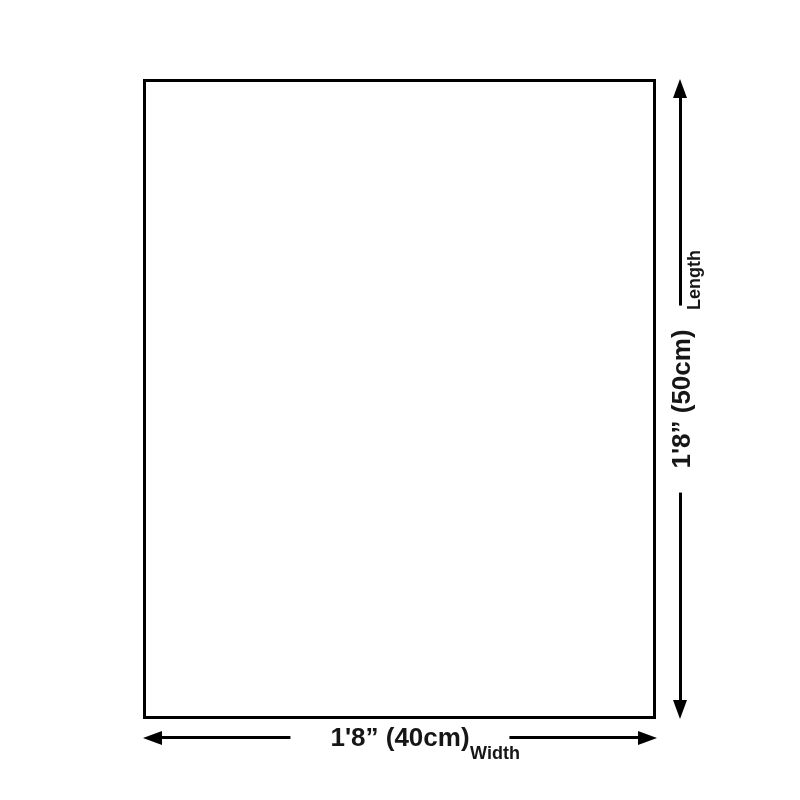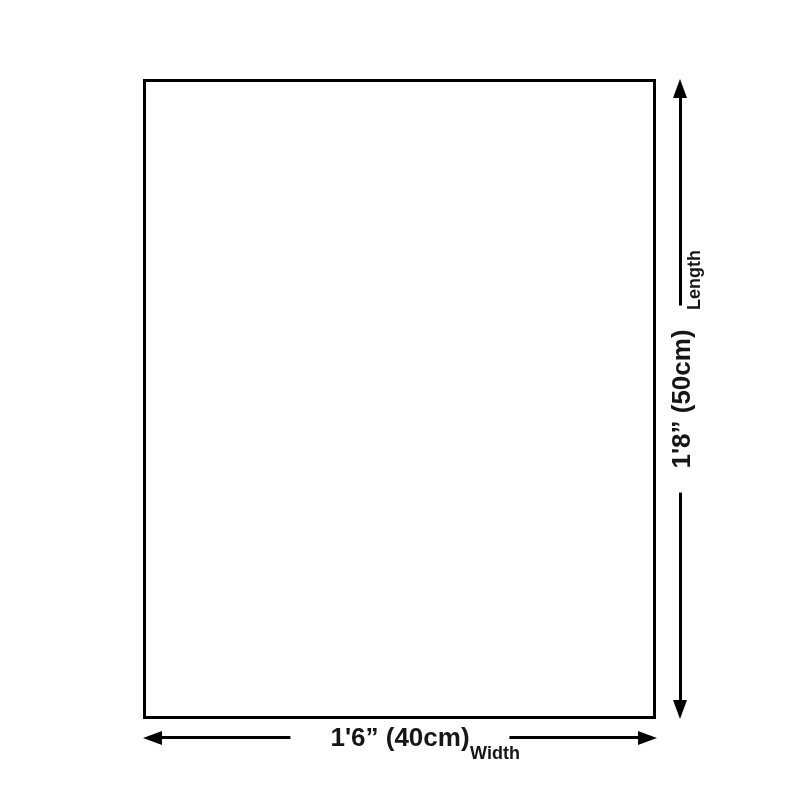--- a/index.html
+++ b/index.html
@@ -69,16 +69,16 @@
 
   <div class="dim-line v-line"></div>
   <div class="arrowhead head-up"></div>
   <div class="arrowhead head-down"></div>
   <div class="dim-label value-label length-value">1'8” (50cm)</div>
   <div class="dim-label axis-label length-axis">Length</div>
 
   <div class="dim-line h-line"></div>
   <div class="arrowhead head-left"></div>
   <div class="arrowhead head-right"></div>
-  <div class="dim-label value-label width-value">1'6” (40cm)</div>
+  <div class="dim-label value-label width-value">1'8” (40cm)</div>
   <div class="dim-label axis-label width-axis">Width</div>
 
 </div>
 
 </body></html>

